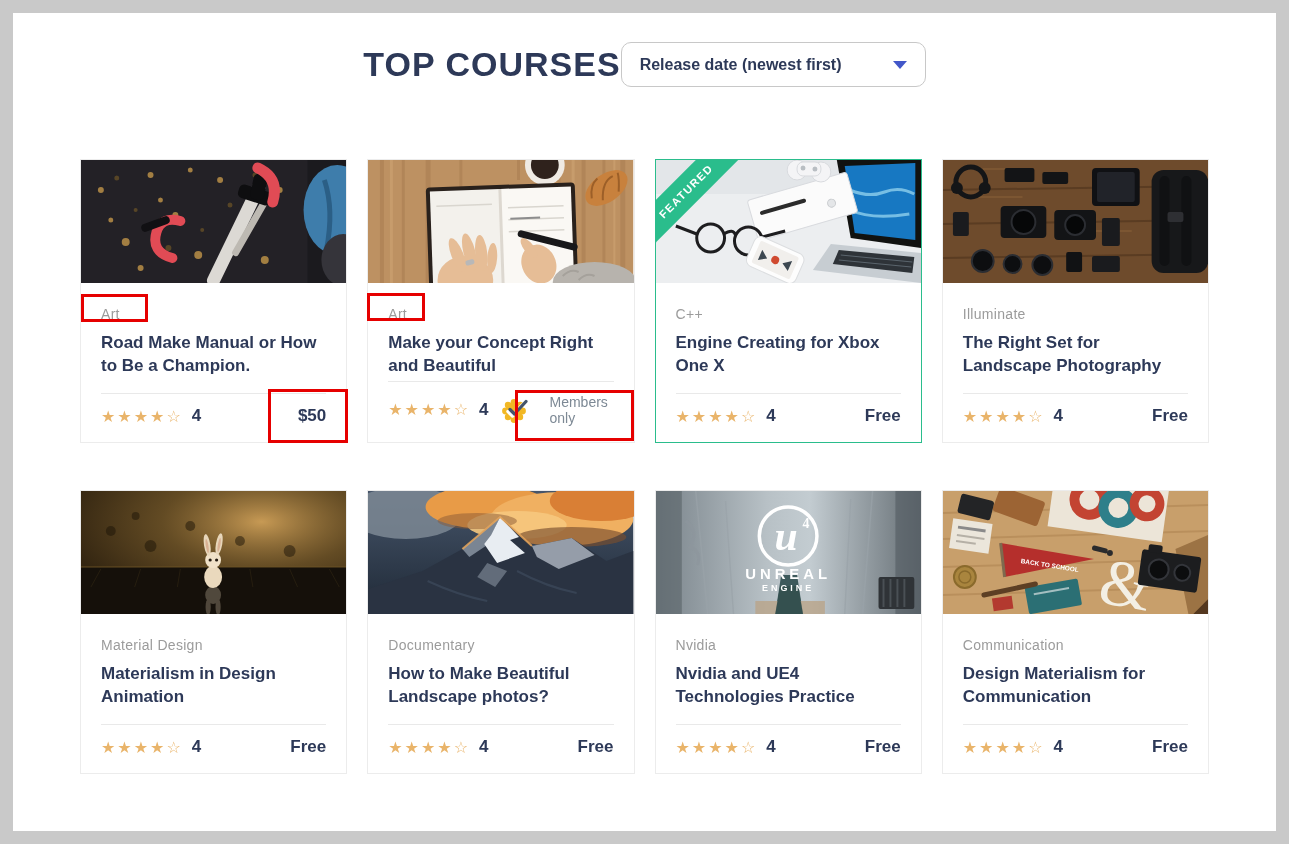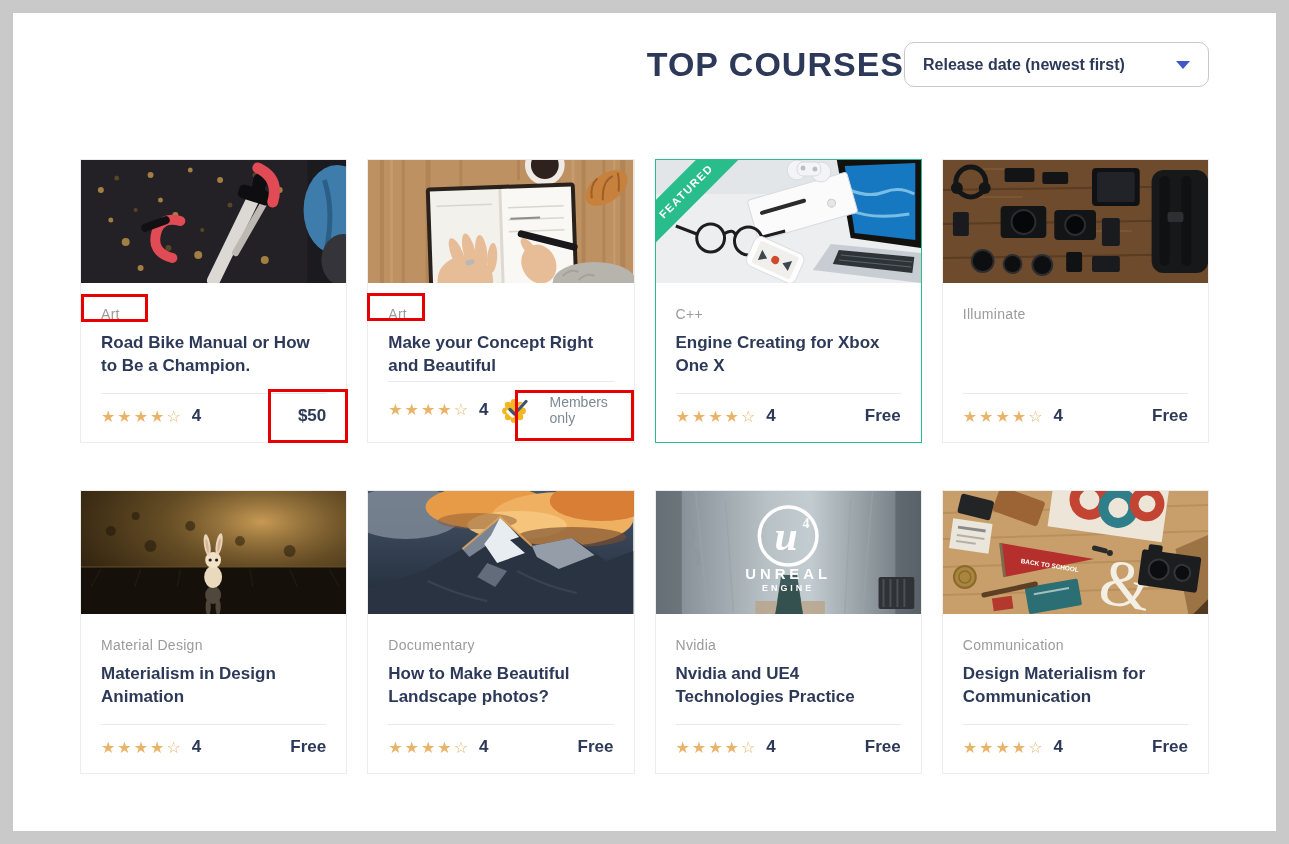--- a/index.html
+++ b/index.html
@@ -9,21 +9,21 @@
     background:#c9c9c9;
     font-family:"Liberation Sans", sans-serif;
     position:relative;
   }
   .page {
     position:absolute; inset:13px;
     background:#ffffff;
     overflow:hidden;
   }
   .header {
-    display:flex; justify-content:flex-end; align-items:center;
+    display:flex; justify-content:center; align-items:center;
     padding:27px 67px 0 67px;
     height:76px;
   }
   .page-title {
     font-size:34px; font-weight:bold; letter-spacing:1px;
     color:#2d3958; margin:0;
   }
   .sort-select {
     width:305px; height:45px;
     border:1px solid #c8c8c8; border-radius:10px;
@@ -156,21 +156,21 @@
             <rect x="158" y="28" width="34" height="14" rx="5" transform="rotate(18 175 35)"></rect>
             <rect x="172" y="14" width="14" height="26" rx="5" transform="rotate(12 179 27)"></rect>
           </g>
           <path d="M92 98 q-22 -6 -16 -26 q5 -16 24 -11" stroke="#e14b55" stroke-width="10" fill="none" stroke-linecap="round"></path>
           <path d="M178 8 q22 10 15 34" stroke="#e14b55" stroke-width="11" fill="none" stroke-linecap="round"></path>
           <rect x="60" y="60" width="30" height="8" rx="4" fill="#111013" transform="rotate(-20 75 64)"></rect>
         </svg>
       </div>
       <div class="body">
         <div class="category">Art</div>
-        <h3 class="title">Road Bike Manual or How to Be a Champion.</h3>
+        <h3 class="title">Road Make Manual or How to Be a Champion.</h3>
         <div class="divider"></div>
         <div class="footer">
           <div class="rating">
             <span class="stars">★★★★☆</span>
             <span class="rating-num">4</span>
           </div>
           <div class="price">$50</div>
         </div>
       </div>
       <div class="anno c1-anno-cat"></div>
@@ -353,20 +353,21 @@
           <circle cx="70" cy="104" r="9" fill="#0d0e10" stroke="#2b2d32" stroke-width="2"></circle>
           <circle cx="100" cy="105" r="10" fill="#0d0e10" stroke="#2b2d32" stroke-width="2"></circle>
           <rect x="10" y="52" width="16" height="24" rx="2" fill="#1a1b1e"></rect>
           <rect x="160" y="58" width="18" height="28" rx="2" fill="#1a1b1e"></rect>
           <rect x="150" y="96" width="28" height="16" rx="2" fill="#1a1b1e"></rect>
           <rect x="124" y="92" width="16" height="20" rx="2" fill="#111214"></rect>
         </svg>
       </div>
       <div class="body">
         <div class="category">Illuminate</div>
+        <h3 class="title">The Right Set for Landscape Photography</h3>
         <div class="divider"></div>
         <div class="footer">
           <div class="rating">
             <span class="stars">★★★★☆</span>
             <span class="rating-num">4</span>
           </div>
           <div class="price">Free</div>
         </div>
       </div>
     </article>

